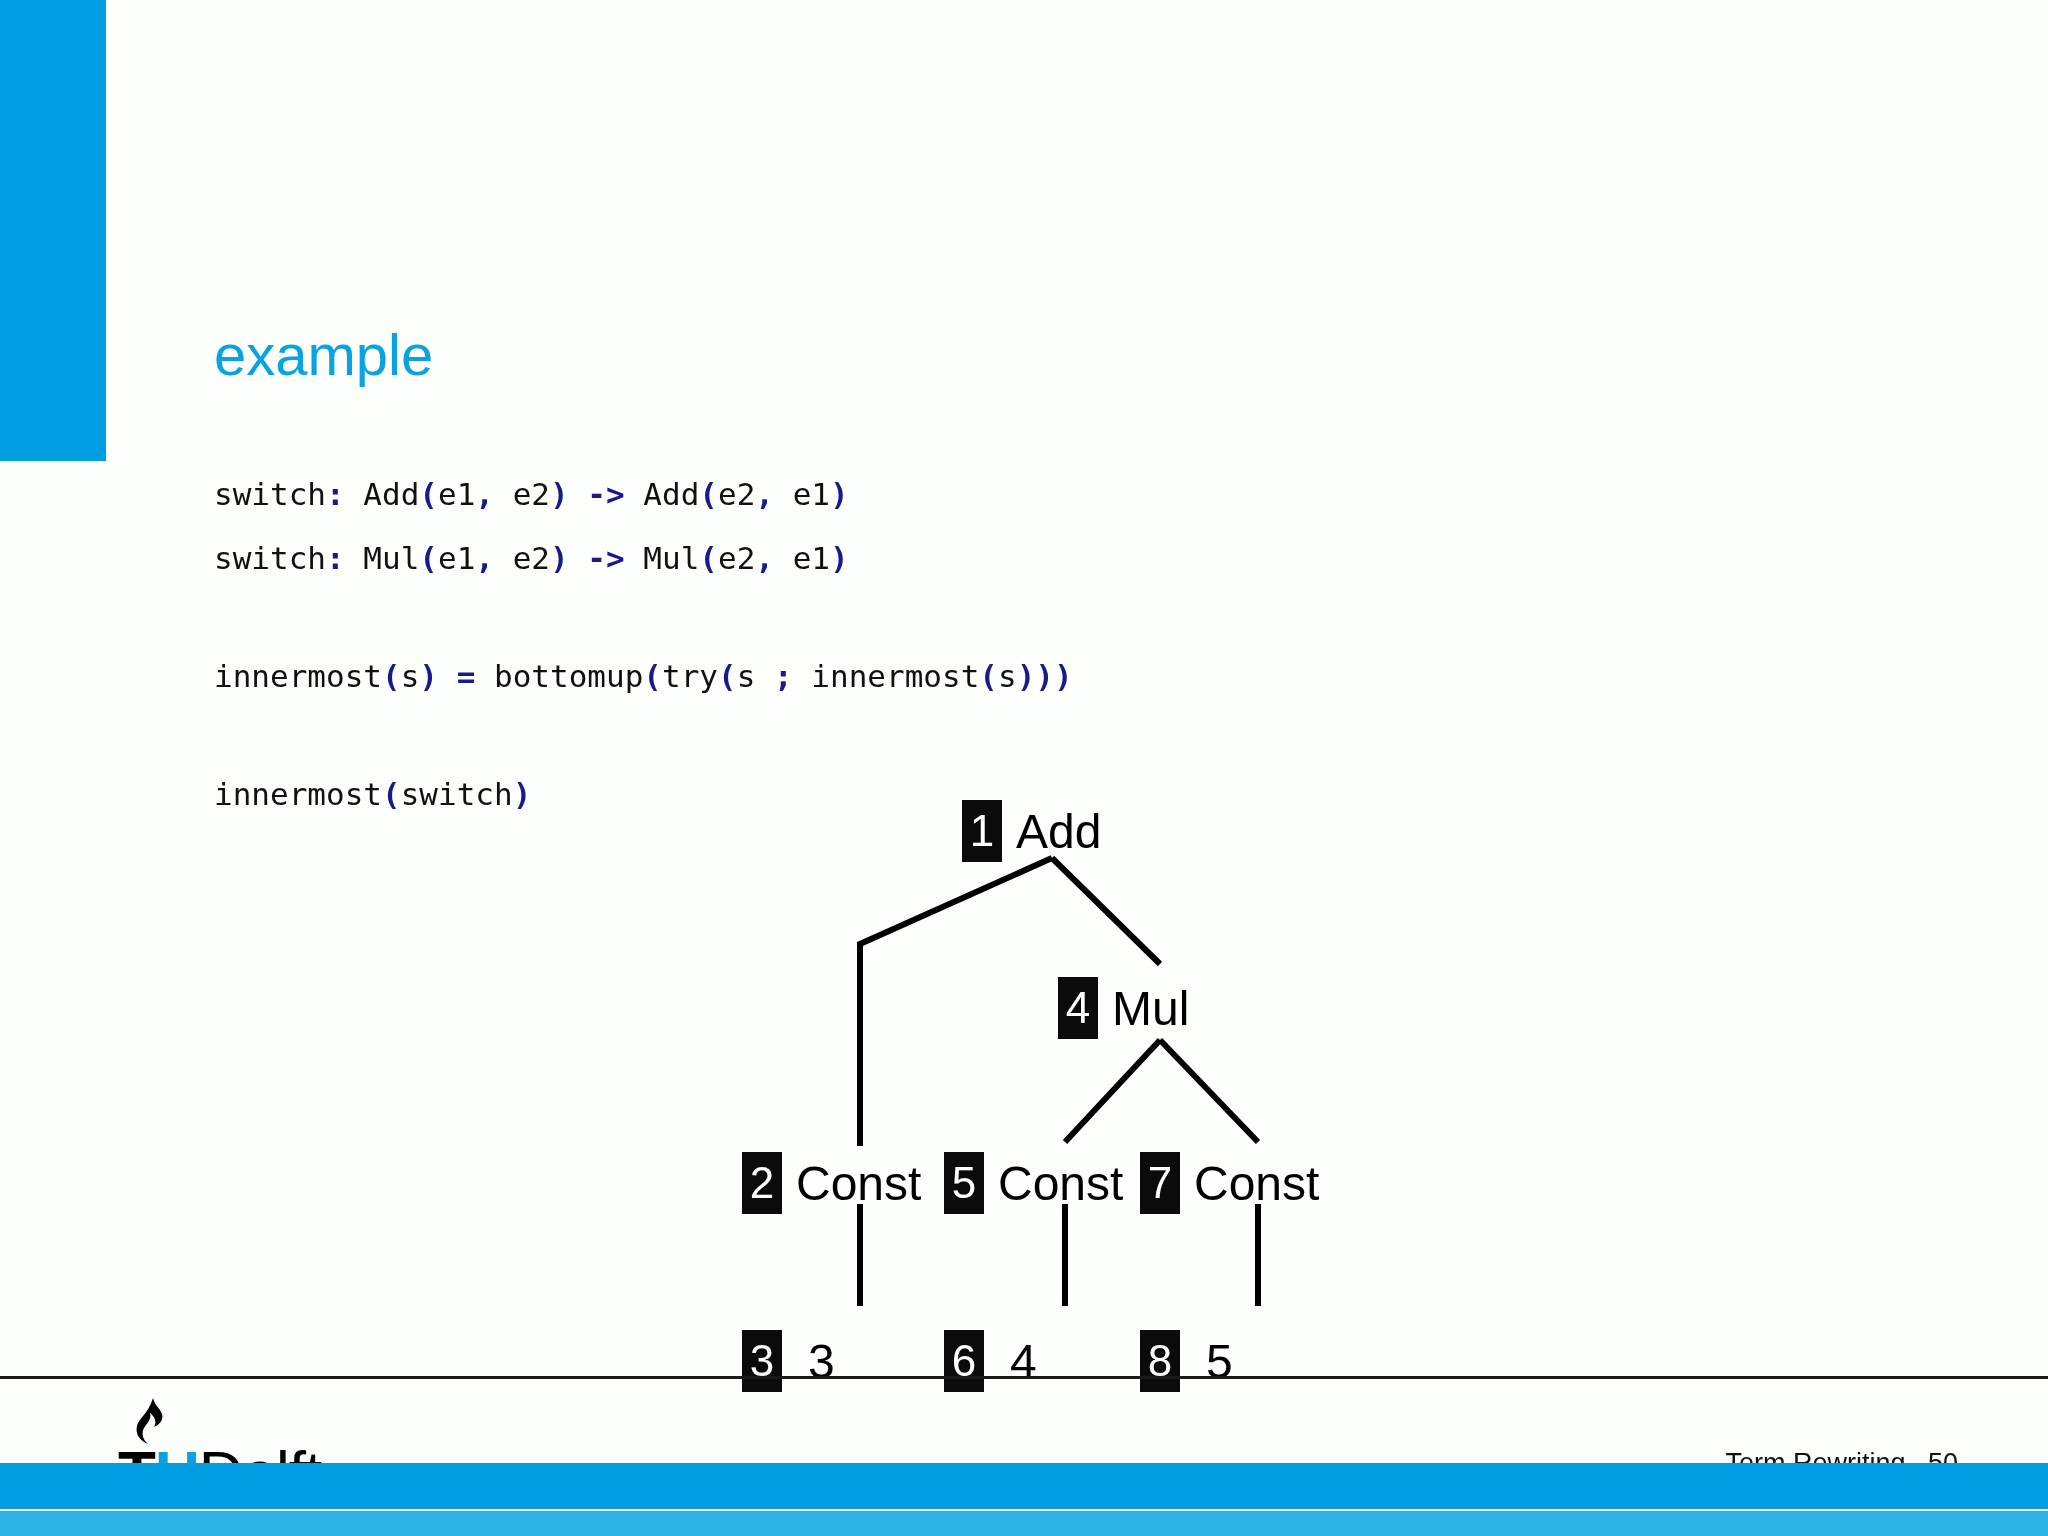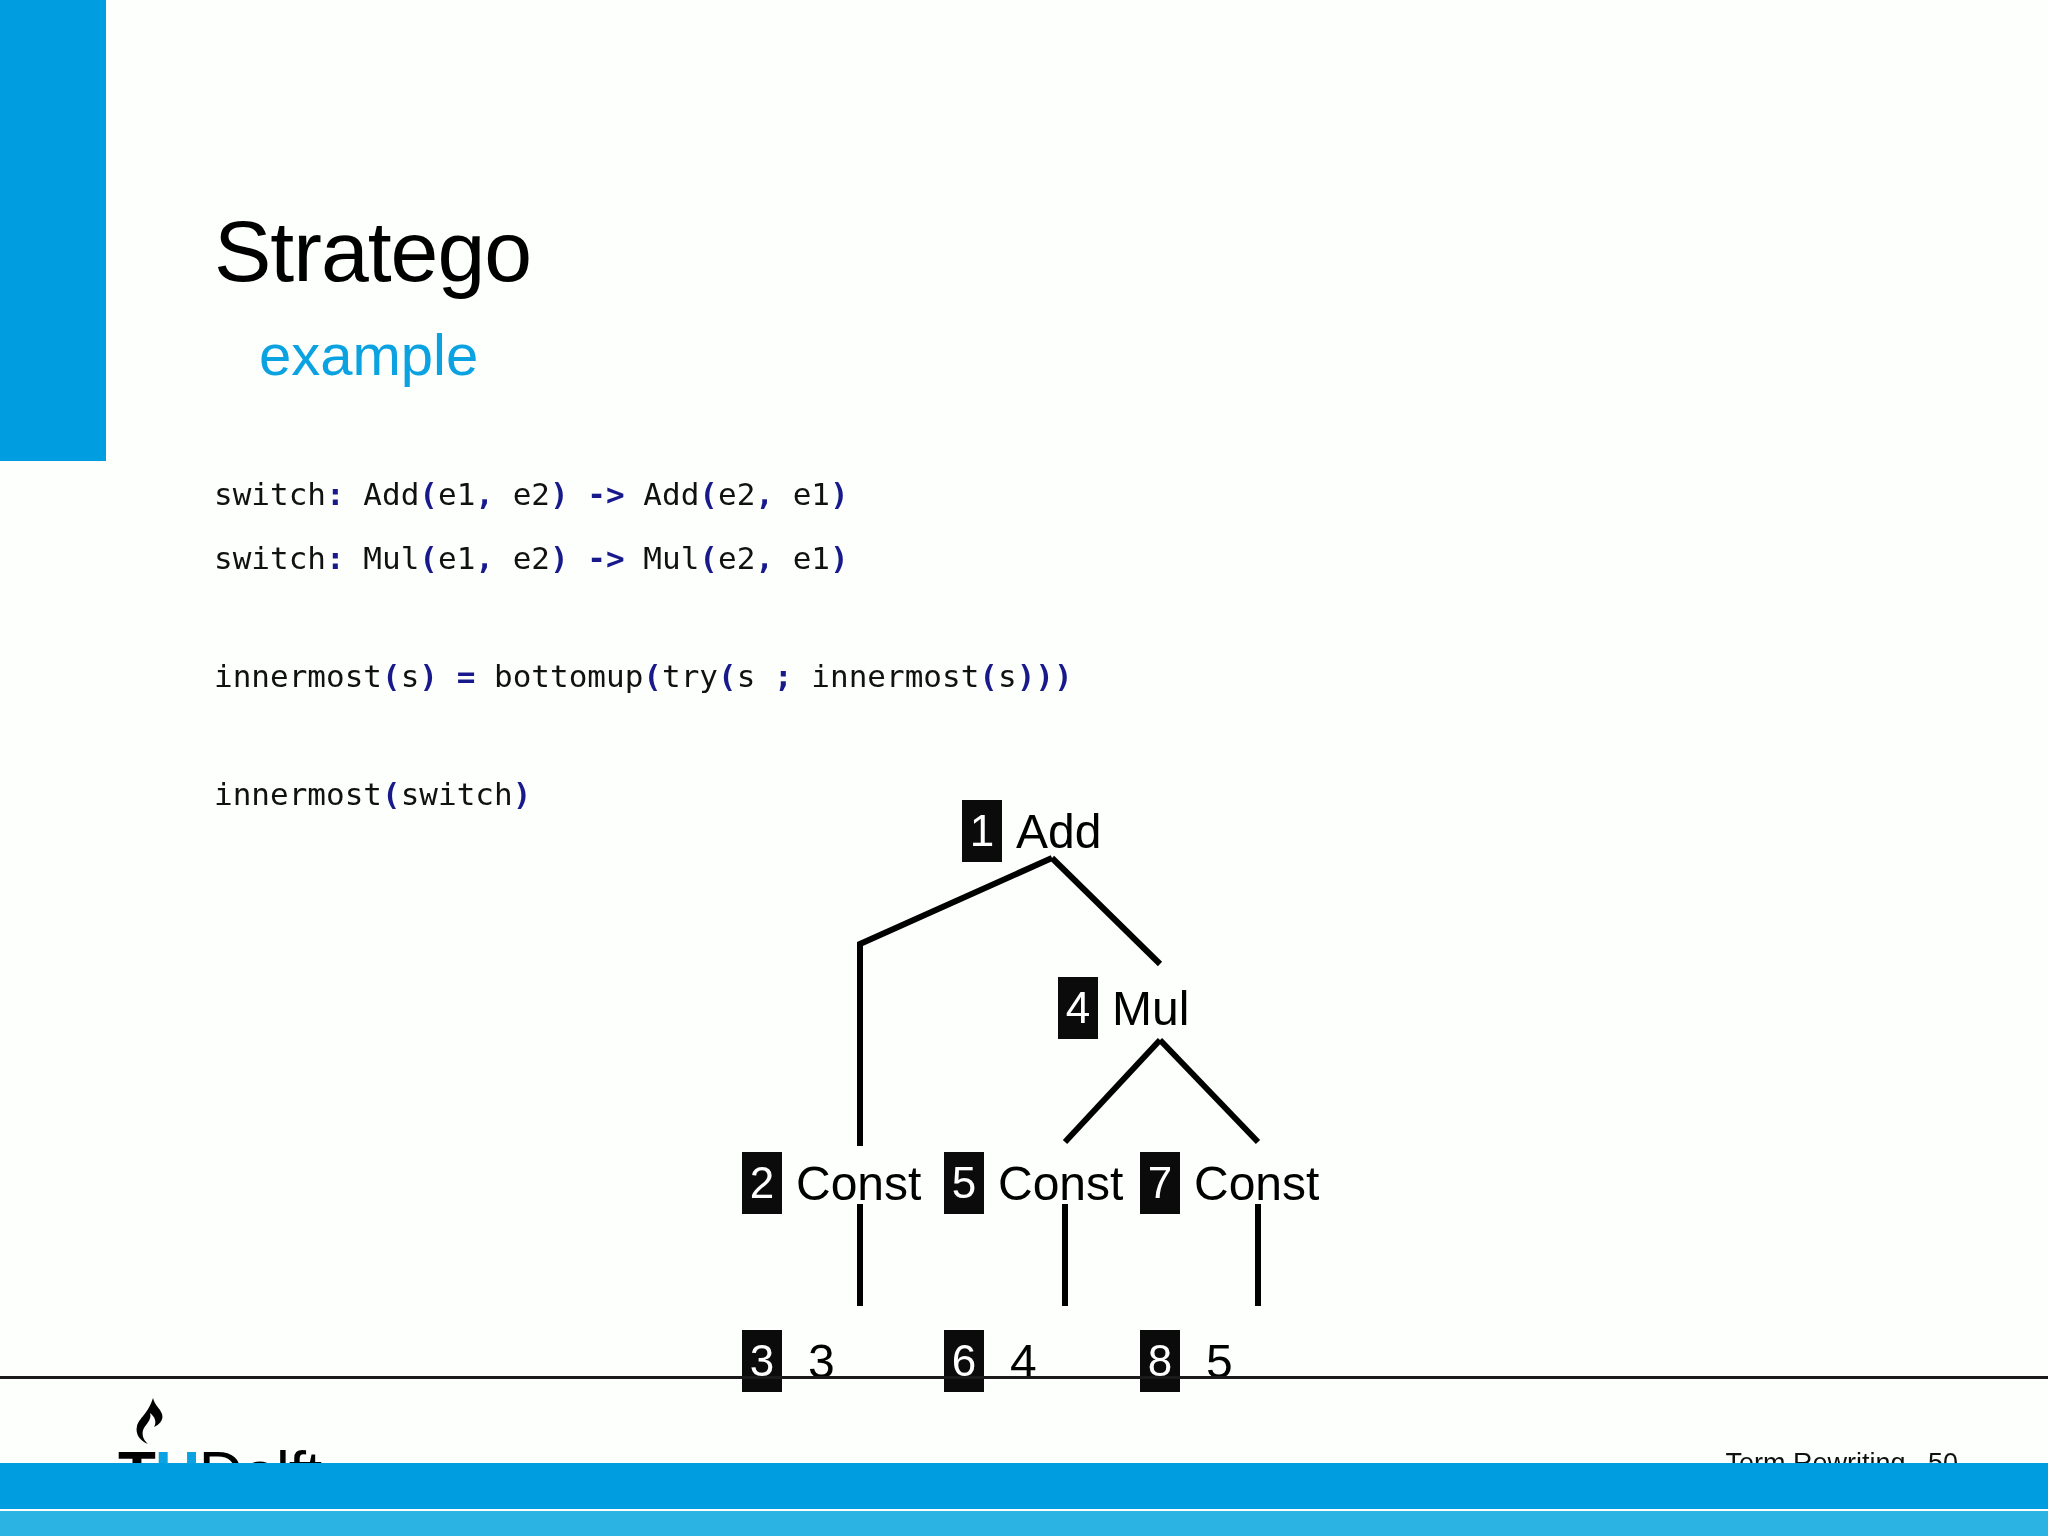--- a/index.html
+++ b/index.html
@@ -64,21 +64,20 @@
     line-height: 1;
   }
   .subtitle {
     position: absolute;
     left: 214px;
     top: 278px;
     font-size: 58px;
     font-weight: 400;
     color: #0aa2e0;
     line-height: 1;
-    margin-left: 45px;
   }
 
   
   .code {
     position: absolute;
     left: 214px;
     top: 462px;
     font-family: "DejaVu Sans Mono", monospace;
     font-size: 31px;
     line-height: 64px;
@@ -161,21 +160,20 @@
     white-space: pre;
   }
 </style>
 </head>
 <body>
 
 <div id="slide">
 
   <div class="accent-bar-left"></div>
 
-  <h1 class="title">Stratego</h1>
   <h2 class="subtitle">example</h2>
 
   <div class="code" id="code-block"><div class="code-line"><span class="p">switch</span><span class="op">:</span><span class="p"> Add</span><span class="op">(</span><span class="p">e1</span><span class="op">,</span><span class="p"> e2</span><span class="op">)</span><span class="p"> </span><span class="op">-&gt;</span><span class="p"> Add</span><span class="op">(</span><span class="p">e2</span><span class="op">,</span><span class="p"> e1</span><span class="op">)</span></div><div class="code-line"><span class="p">switch</span><span class="op">:</span><span class="p"> Mul</span><span class="op">(</span><span class="p">e1</span><span class="op">,</span><span class="p"> e2</span><span class="op">)</span><span class="p"> </span><span class="op">-&gt;</span><span class="p"> Mul</span><span class="op">(</span><span class="p">e2</span><span class="op">,</span><span class="p"> e1</span><span class="op">)</span></div><div class="code-gap"></div><div class="code-line"><span class="p">innermost</span><span class="op">(</span><span class="p">s</span><span class="op">)</span><span class="p"> </span><span class="op">=</span><span class="p"> bottomup</span><span class="op">(</span><span class="p">try</span><span class="op">(</span><span class="p">s </span><span class="op">;</span><span class="p"> innermost</span><span class="op">(</span><span class="p">s</span><span class="op">)))</span></div><div class="code-gap"></div><div class="code-line"><span class="p">innermost</span><span class="op">(</span><span class="p">switch</span><span class="op">)</span></div></div>
 
   <svg id="tree" viewBox="0 0 2048 1536">
     <g id="tree-edges" stroke="#000000" stroke-width="6" fill="none" stroke-linecap="butt">
         <path d="M 1052,858 L 860,944 L 860,1146"></path>
         <path d="M 1052,858 L 1160,964"></path>
         <path d="M 1160,1040 L 1065,1142"></path>
         <path d="M 1160,1040 L 1258,1142"></path>

